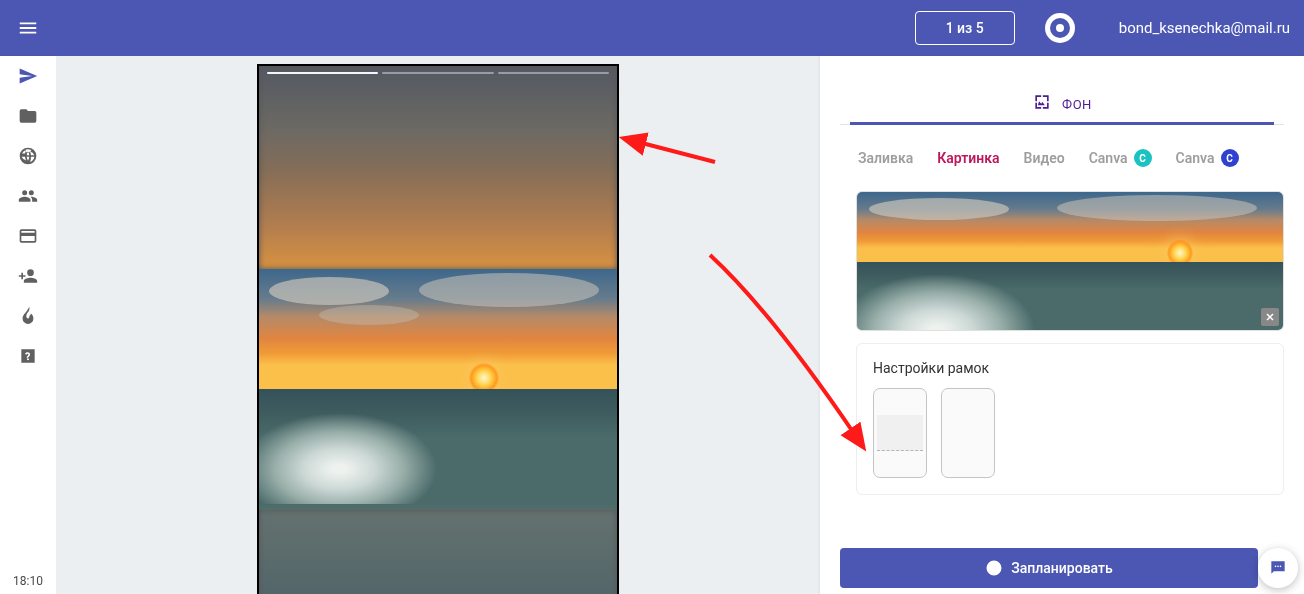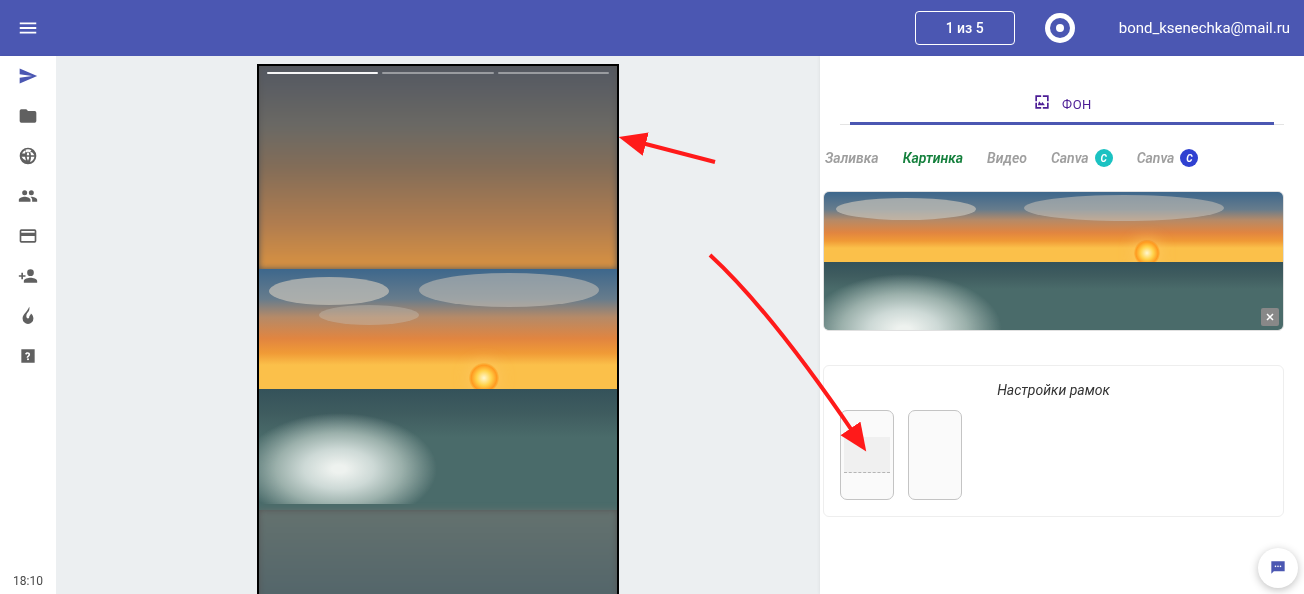--- a/index.html
+++ b/index.html
@@ -72,43 +72,43 @@
   .right-panel { position:absolute; right:0; top:56px; bottom:0; width:484px;
                  background:#fff; box-shadow:-1px 0 3px rgba(0,0,0,0.05);
                  display:flex; flex-direction:column; }
   .rp-tabs { display:flex; border-bottom:1px solid #e4e4e4; margin:24px 20px 0 20px; }
   .rp-tab { flex:1; display:flex; align-items:center; justify-content:center; gap:10px;
             padding:12px 0; font-size:13px; letter-spacing:0.5px; color:#757575; cursor:pointer; position:relative; }
   .rp-tab.active { color:#4c1d95;align-items:flex-end; }
   .rp-tab.active::after { content:""; position:absolute; left:10px; right:10px; bottom:-1px;
                           height:3px; background:#4b57b2; }
   .rp-tab svg { width:20px; height:20px; fill:currentColor; }
-  .rp-scroll { flex:1; overflow-y:auto; padding:0 20px 20px 3px; position:relative;font-style:italic; }
+  .rp-scroll { flex:1; overflow-y:auto; padding:0 20px 20px 36px; position:relative; }
   .rp-scroll::-webkit-scrollbar { width:8px; }
   .rp-scroll::-webkit-scrollbar-thumb { background:#c2c2c2; border-radius:4px; }
   .sub-tabs { display:flex; gap:24px; align-items:center; padding:24px 2px; }
   .sub-tab { font-size:14px; color:#9e9e9e; cursor:pointer; font-weight:600; display:flex; align-items:center; gap:6px; }
-  .sub-tab.active { color:#15803d; }
+  .sub-tab.active { color:#be185d; }
   .chip { width:18px; height:18px; border-radius:50%; color:#fff; font-size:10px;
           display:flex; align-items:center; justify-content:center; font-weight:700; }
   .chip.canva { background:#1bc2c2; }
   .chip.crello { background:#3041d1; }
 
   .img-card { position:relative; border-radius:6px; overflow:hidden; border:1px solid #e0e0e0;
               height:140px; }
   .img-card .sunset-sky { height:70px; }
   .img-card .sun { left:310px; top:48px; width:26px; height:26px; }
   .img-card .sun-reflect { left:314px; top:72px; width:18px; height:40px; }
   .img-card .sea { top:70px; }
   .img-card .wave { top:78px; width:240px; height:70px; }
   .img-remove { position:absolute; right:4px; bottom:4px; width:18px; height:18px;
                 background:#888; color:#fff; font-size:12px; display:flex; align-items:center;
                 justify-content:center; border-radius:2px; cursor:pointer; }
 
-  .settings-card { margin-top:34px; border:1px solid #eee; border-radius:6px; padding:16px;text-align:center; }
+  .settings-card { margin-top:12px; border:1px solid #eee; border-radius:6px; padding:16px; }
   .settings-title { font-size:14px; color:#333; margin-bottom:12px; }
   .frames { display:flex; gap:14px; }
   .frame { width:54px; height:90px; border:1px solid #c4c4c4; border-radius:7px; cursor:pointer;
            background:#fafafa; position:relative; }
   .frame.letterbox::before, .frame.letterbox::after { content:""; position:absolute; left:3px; right:3px;
            border-top:1px dashed #b5b5b5; }
   .frame.letterbox::before { top:26px; }
   .frame.letterbox::after { bottom:26px; }
   .frame.letterbox .mid { position:absolute; left:3px; right:3px; top:26px; bottom:26px; background:#f0f0f0; }
 
@@ -260,20 +260,26 @@
       <div class="settings-title">Настройки рамок</div>
       <div class="frames">
         <div class="frame letterbox">
             <div class="mid"></div>
           </div>
         <div class="frame"></div>
       </div>
     </div>
   </div>
 
+  <div class="submit-bar">
+    <svg viewBox="0 0 24 24">
+        <path d="M12 2a10 10 0 1 0 0 20 10 10 0 0 0 0-20zm1 5h-2v4H7v2h4v4h2v-4h4v-2h-4V7z"></path>
+      </svg>
+    <span>Запланировать</span>
+  </div>
 
   <div class="chat-fab">
     <svg viewBox="0 0 24 24">
         <path d="M4 4h16v12H7l-3 3V4z"></path>
         <circle cx="9" cy="10" r="1" fill="#fff"></circle>
         <circle cx="12" cy="10" r="1" fill="#fff"></circle>
         <circle cx="15" cy="10" r="1" fill="#fff"></circle>
       </svg>
   </div>
 </div>

